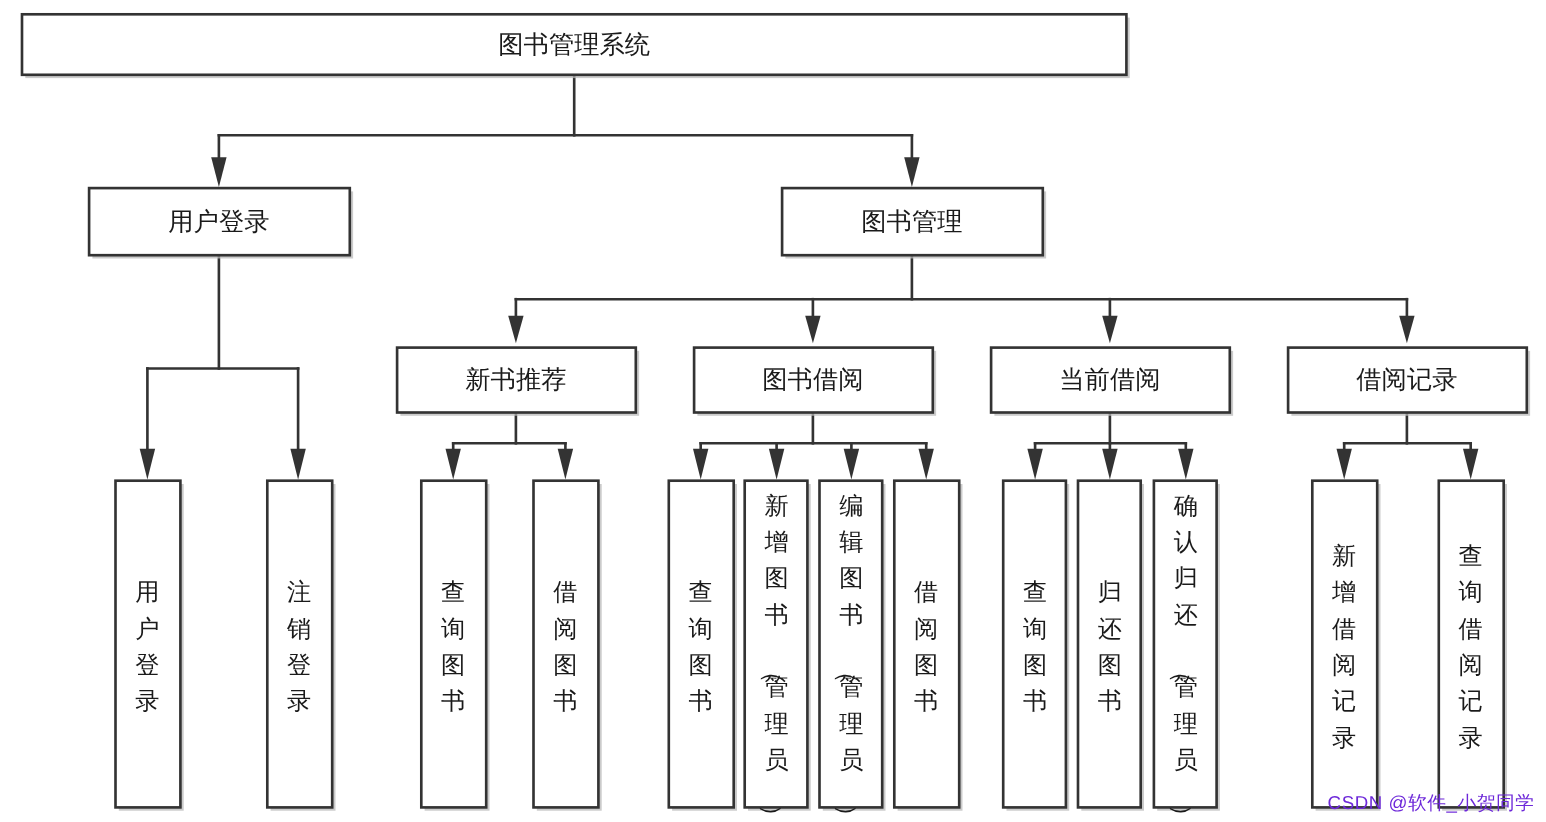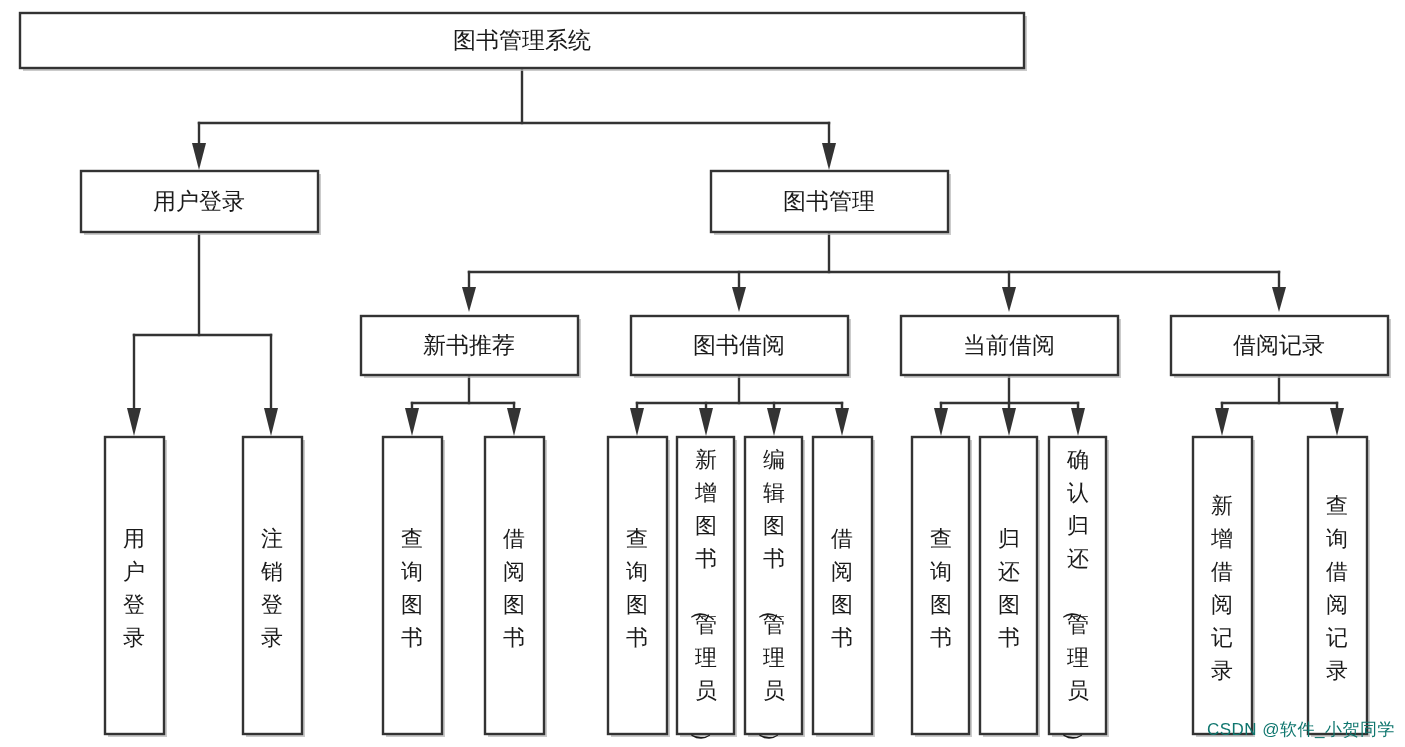--- a/index.html
+++ b/index.html
@@ -57,21 +57,21 @@
     fill: #1a1a1a;
     font-size: 22px;
     text-anchor: middle;
   }
   .watermark {
     position: absolute;
     right: 10px;
     bottom: 6px;
     font-family: "Liberation Sans", sans-serif;
     font-size: 17px;
-    color: #0f766e;
+    color: #6d28d9;
     white-space: nowrap;
     letter-spacing: 0.5px;
     pointer-events: none;
   }
 </style>
 </head>
 <body>
 
 <div id="diagram-root">
   <svg class="flowchart" viewBox="0 0 1405 747" xmlns="http://www.w3.org/2000/svg">

